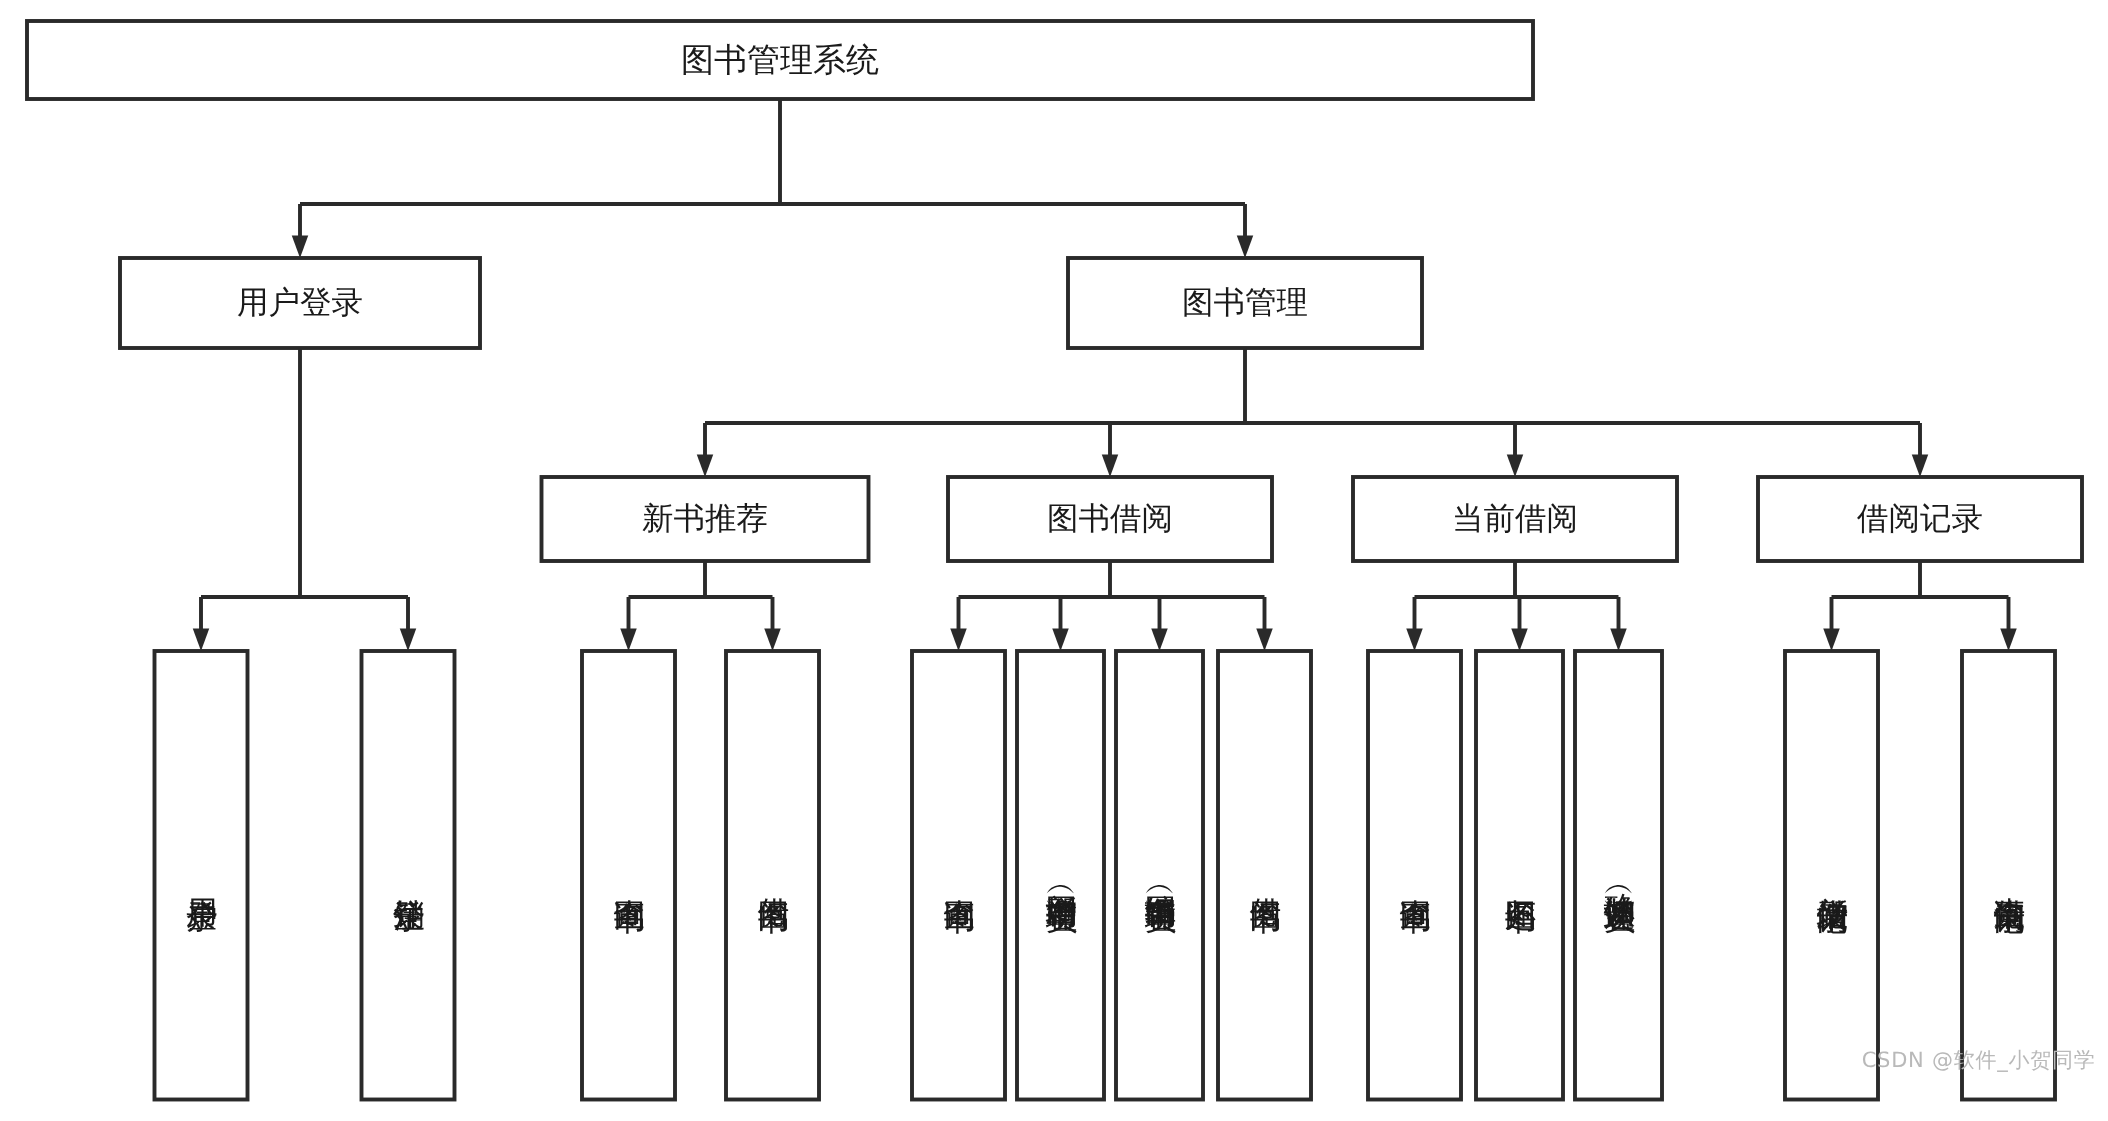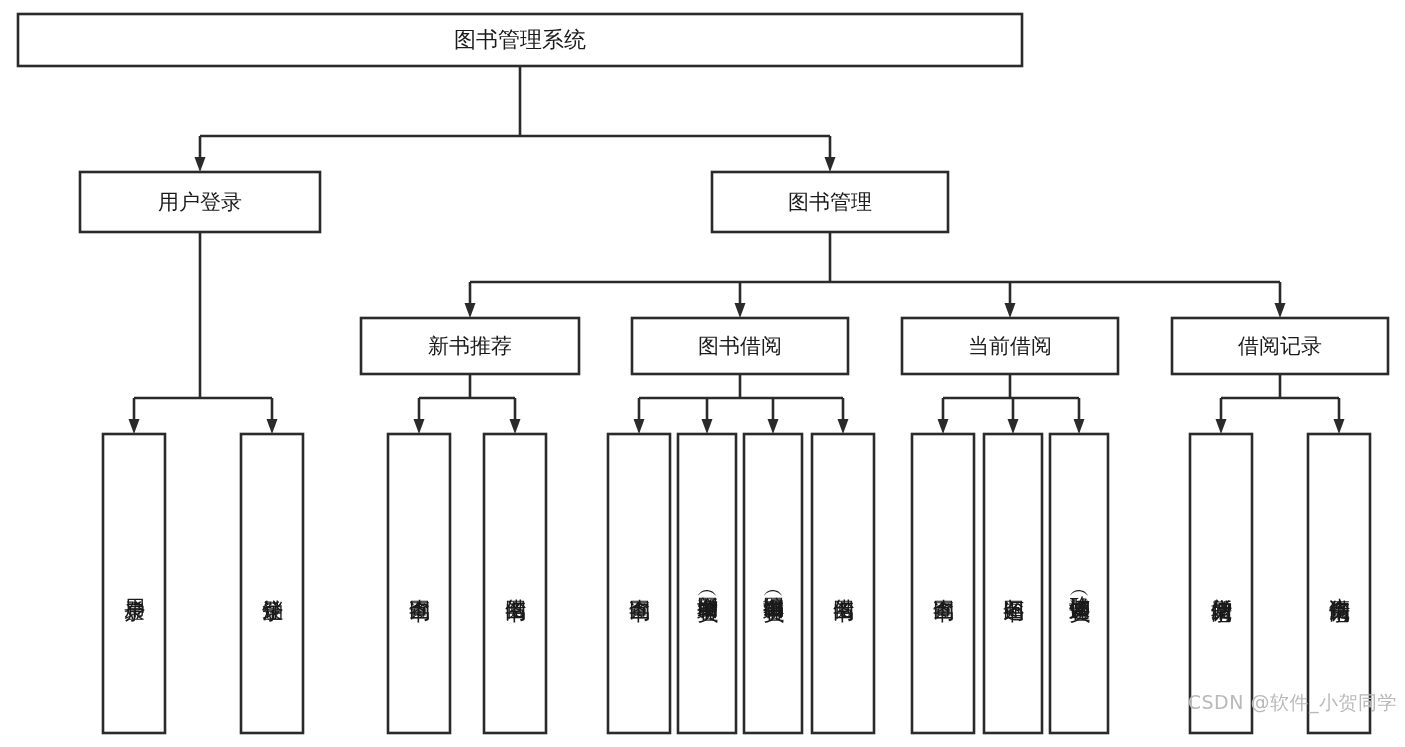--- a/index.html
+++ b/index.html
@@ -68,21 +68,21 @@
     display: flex;
     align-items: center;
     justify-content: center;
     pointer-events: none;
   }
   .watermark {
     position: absolute;
     right: 8px;
     bottom: 6px;
     font-family: "DejaVu Sans", "Liberation Sans", sans-serif;
-    font-size: 19px;
+    font-size: 14px;
     color: #b9b9b9;
     white-space: nowrap;
     letter-spacing: 0.5px;
   }
 </style>
 </head>
 <body>
 
 <div id="diagram-root">
   <svg class="canvas" viewBox="0 0 1405 747">

